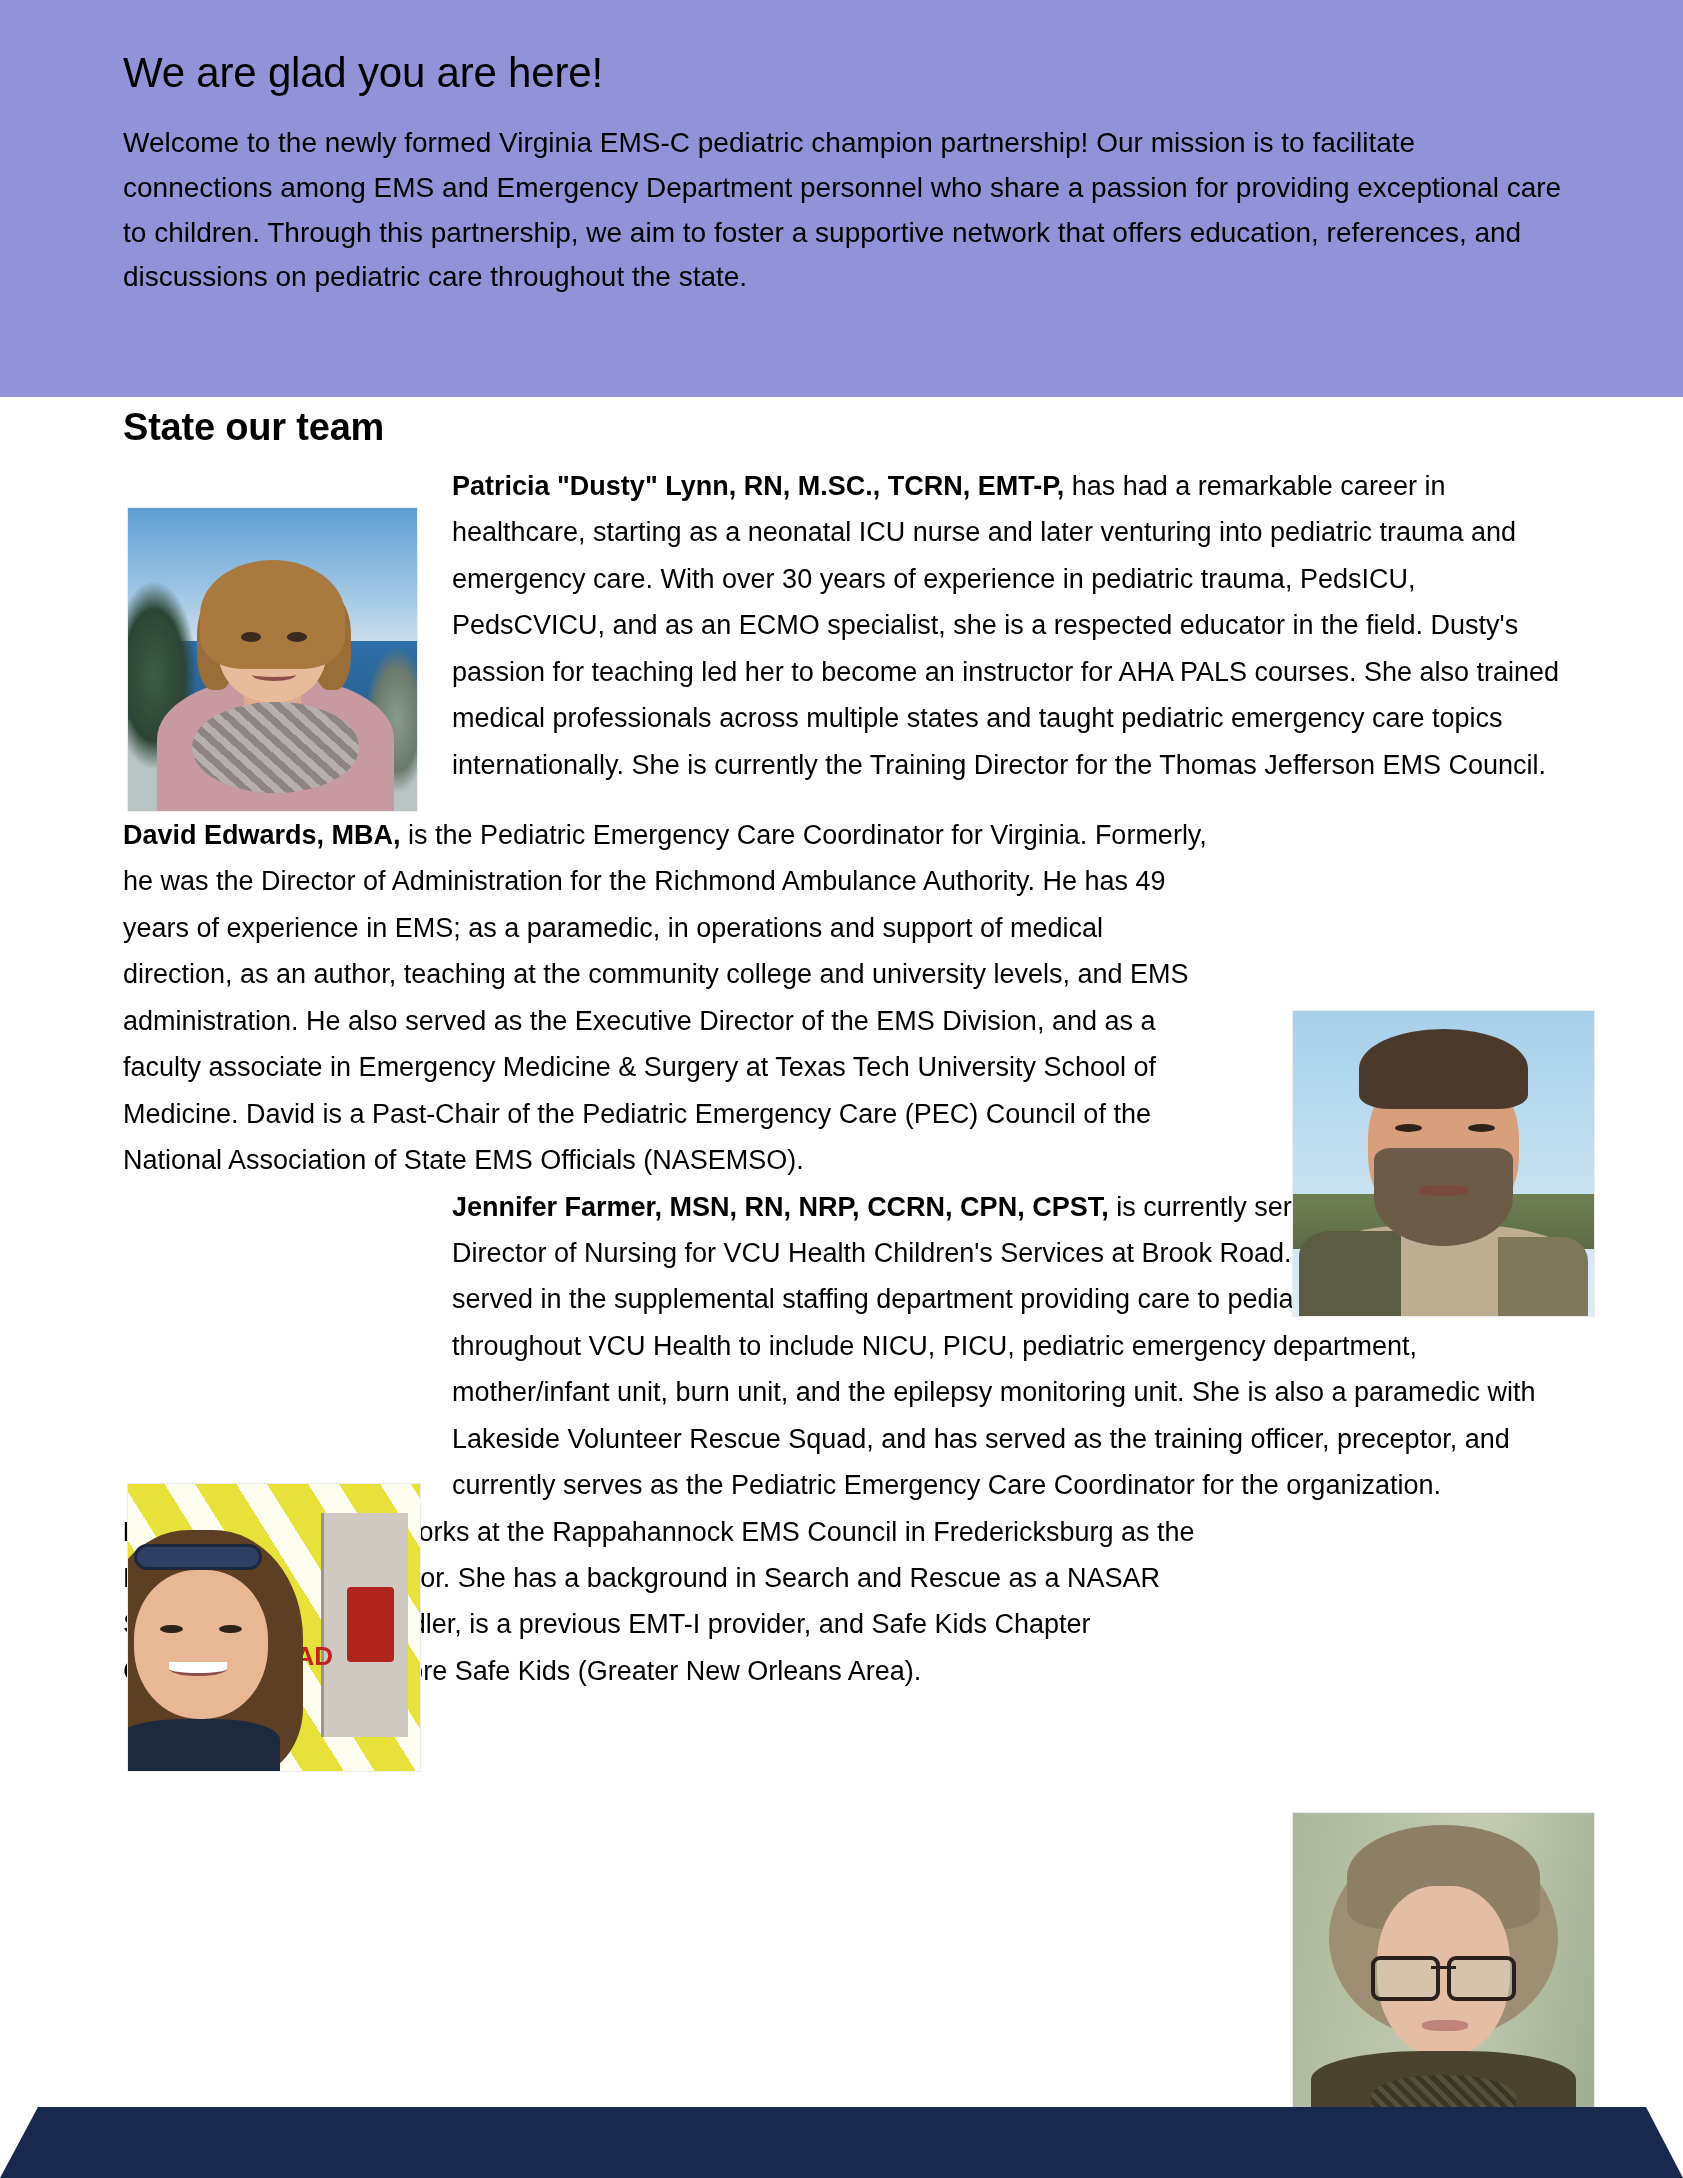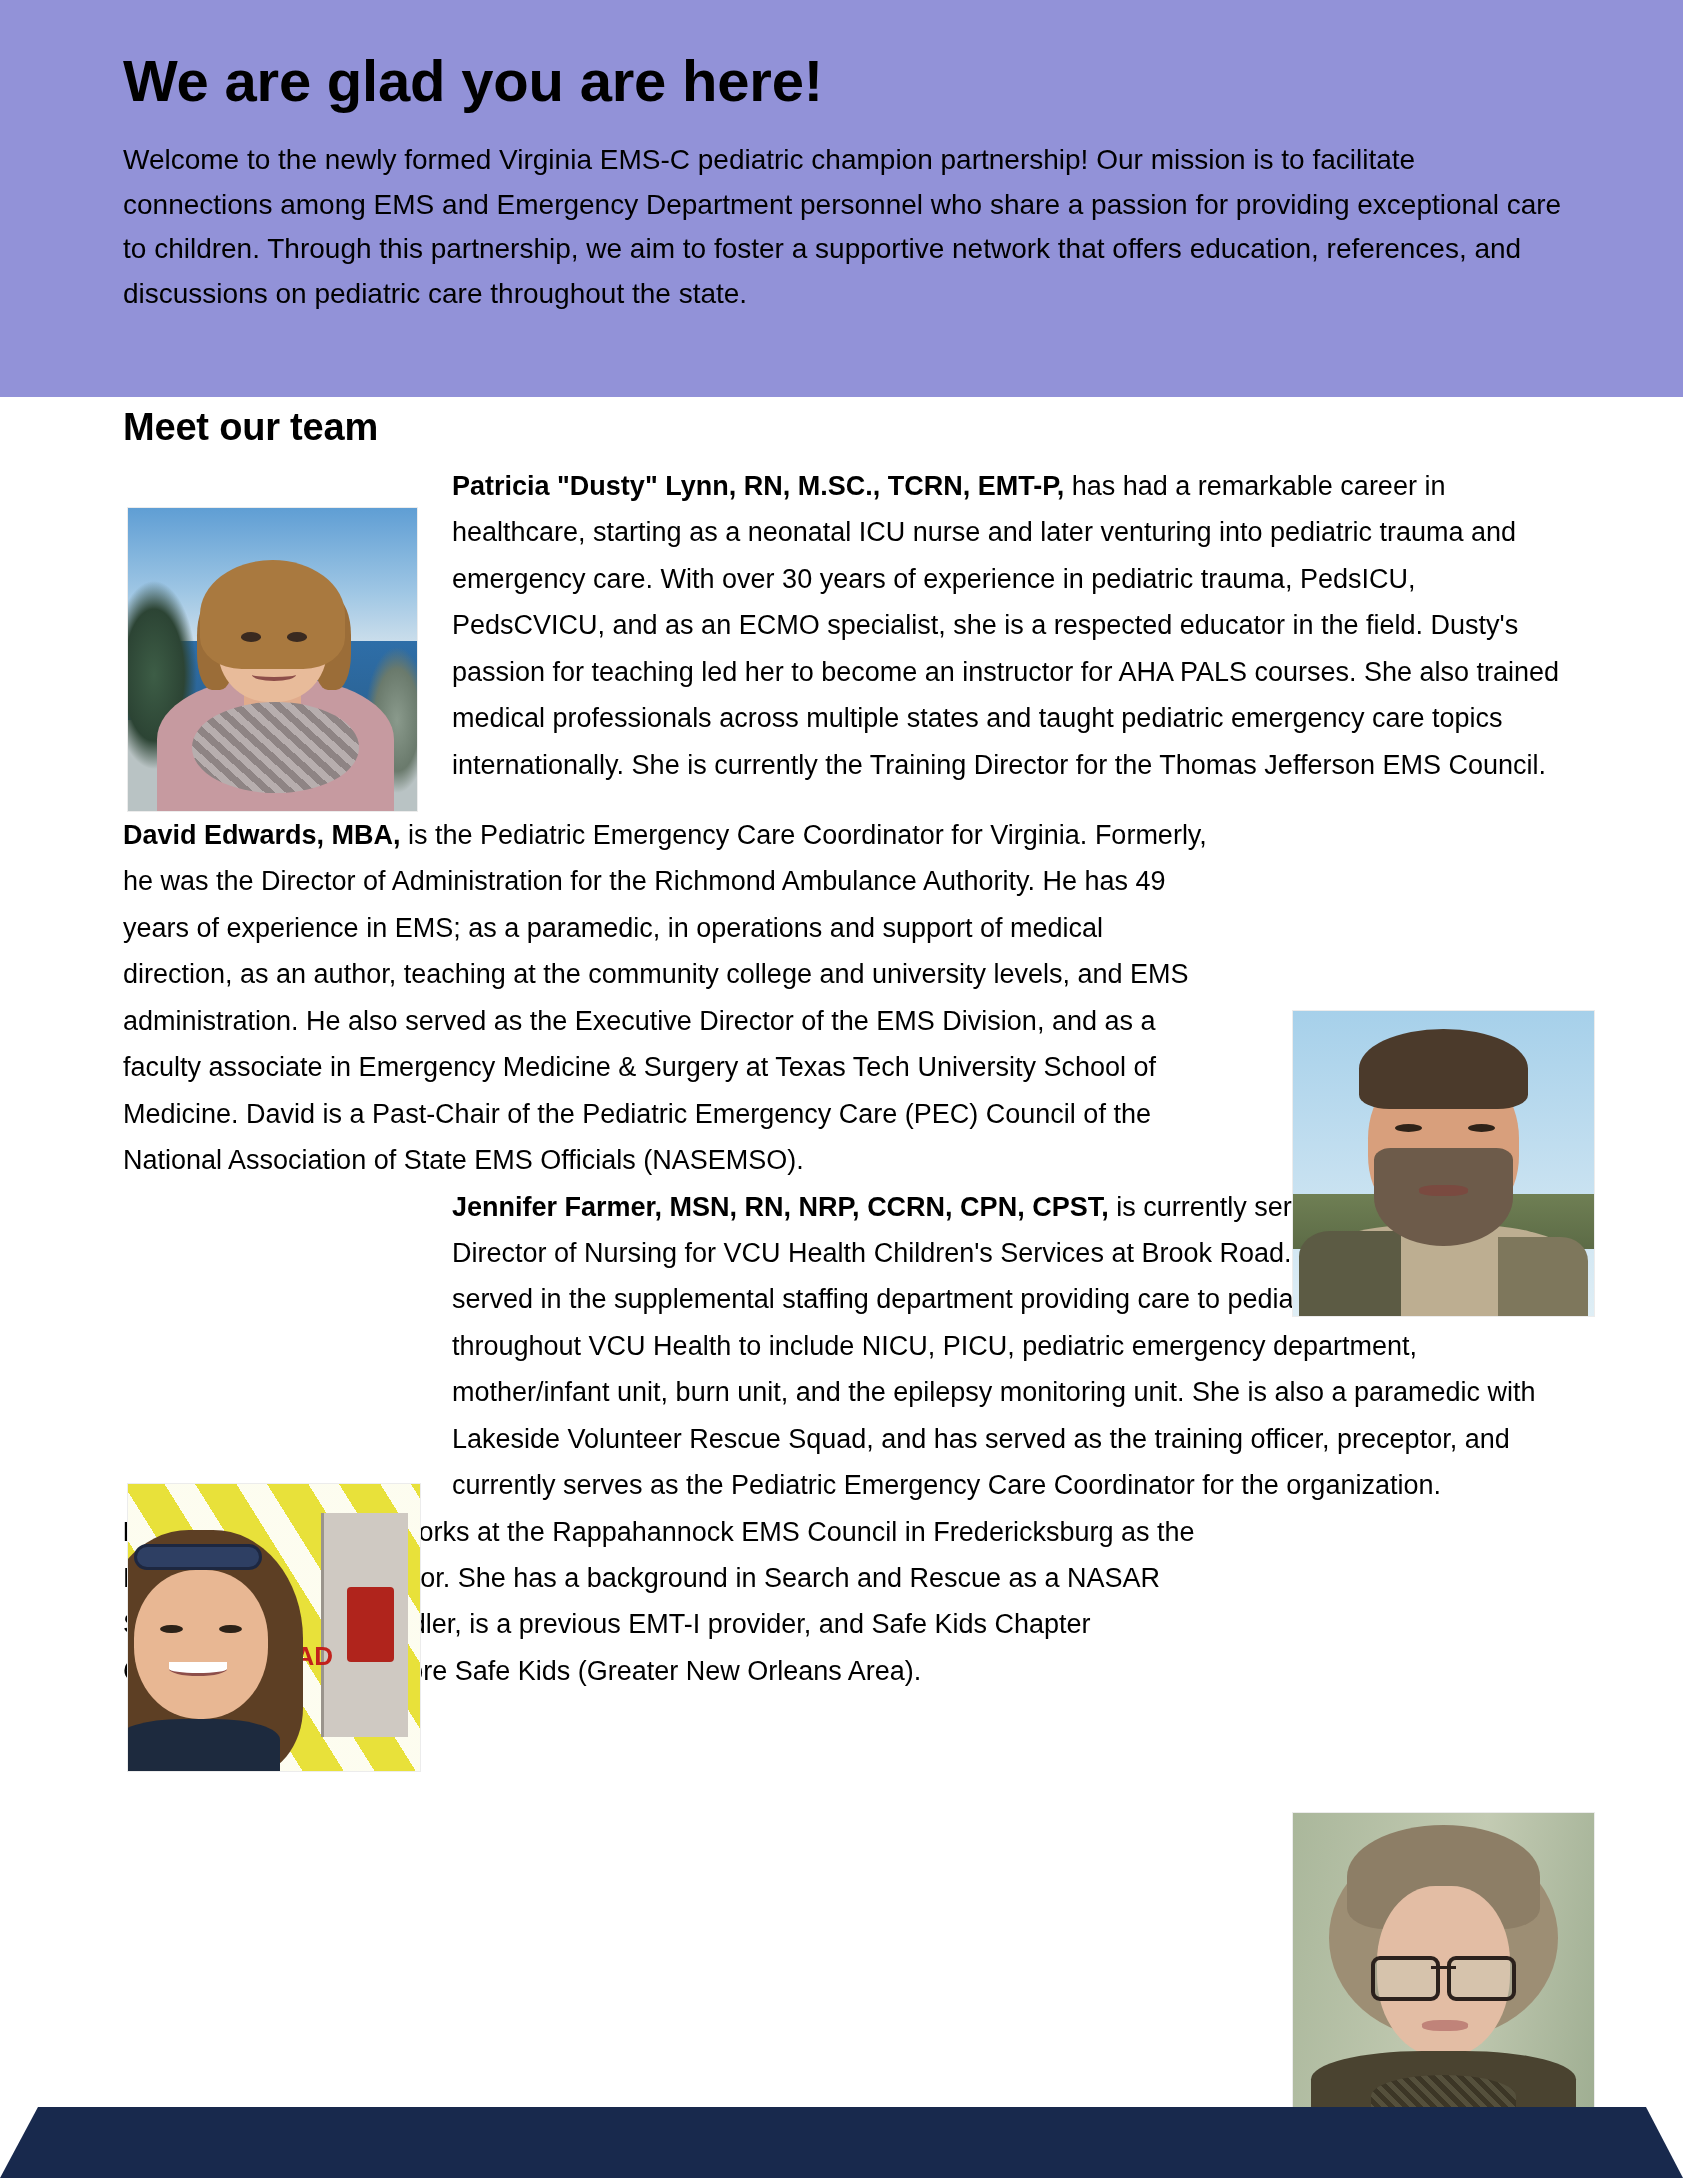--- a/index.html
+++ b/index.html
@@ -26,22 +26,22 @@
     height: 397px;
     background: #9292d8;
   }
   .header-inner {
     position: absolute;
     left: 123px;
     top: 51px;
     width: 1436px;
   }
   .header-title {
-    font-size: 58px;
-    font-weight: bold;
+    font-size: 42px;
+    font-weight: normal;
     color: #000000;
     letter-spacing: -0.2px;
     margin: 0 0 26px 0;
     line-height: 1.05;
   }
   .header-body {
     font-size: 28px;
     color: #000000;
     line-height: 1.60;
     margin: 0;
@@ -227,21 +227,21 @@
 
 <div id="page">
 
   <div class="header-band">
     <div class="header-inner">
       <h1 class="header-title">We are glad you are here!</h1>
       <p class="header-body">Welcome to the newly formed Virginia EMS-C pediatric champion partnership! Our mission is to facilitate connections among EMS and Emergency Department personnel who share a passion for providing exceptional care to children. Through this partnership, we aim to foster a supportive network that offers education, references, and discussions on pediatric care throughout the state.</p>
     </div>
   </div>
 
-  <div class="team-heading">Meet our team</div>
+  <div class="team-heading">State our team</div>
 
   <div class="content">
 
     <div class="float-left">
       <div style="height:305px;"></div>
       <div class="spacer-p1"></div>
     </div>
     <p class="bio"><span class="name">Patricia "Dusty" Lynn, RN, M.SC., TCRN, EMT-P,</span><span> has had a remarkable career in healthcare, starting as a neonatal ICU nurse and later venturing into pediatric trauma and emergency care. With over 30 years of experience in pediatric trauma, PedsICU, PedsCVICU, and as an ECMO specialist, she is a respected educator in the field. Dusty's passion for teaching led her to become an instructor for AHA PALS courses. She also trained medical professionals across multiple states and taught pediatric emergency care topics internationally. She is currently the Training Director for the Thomas Jefferson EMS Council.</span></p>
     <div class="clearer"></div>
 

